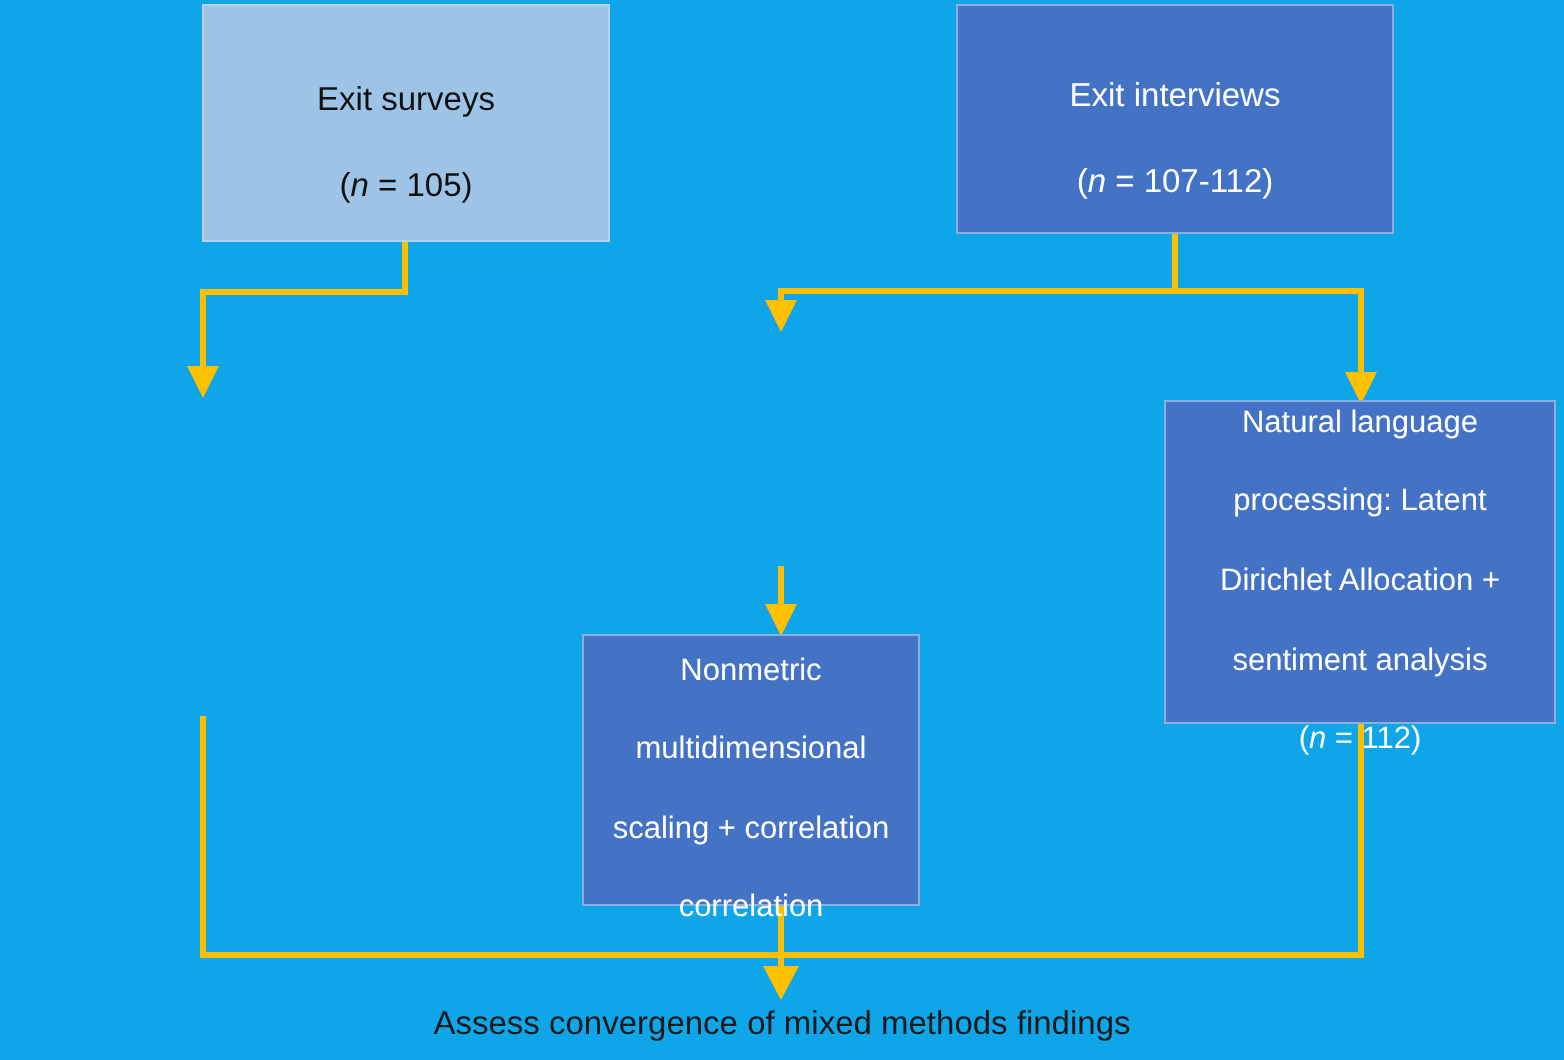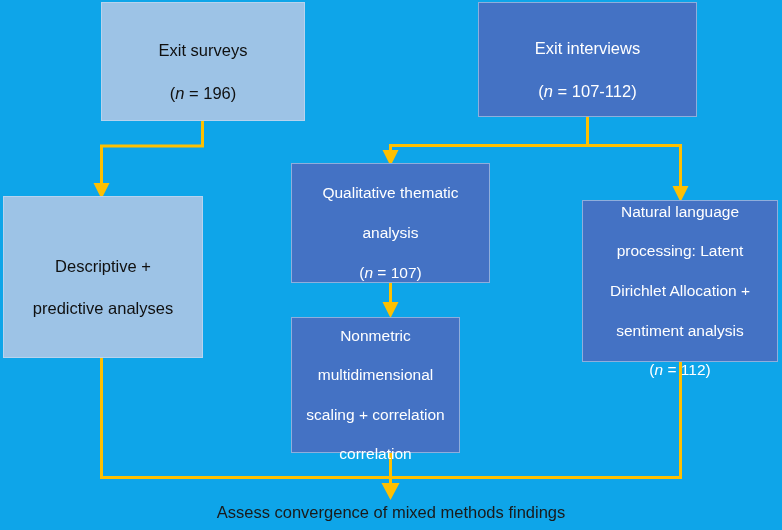--- a/index.html
+++ b/index.html
@@ -99,45 +99,32 @@
 
     <path class="conn-line" d="M 680.5,362 L 680.5,477.5 L 390.5,477.5"></path>
 
     <path class="conn-line" d="M 390.5,453 L 390.5,487"></path>
     <polygon class="conn-head" points="390.5,500 381.5,483 399.5,483"></polygon>
   </svg>
 
   <div class="node node-light fs-16" style="left:101px; top:2px; width:204px; height:119px;">
     <span class="node-text">
       <span>Exit surveys</span><br>
-      <span><span>(</span><i>n</i><span> = 196)</span></span>
+      <span><span>(</span><i>n</i><span> = 105)</span></span>
     </span>
   </div>
 
   <div class="node node-dark fs-16" style="left:478px; top:2px; width:219px; height:115px;">
     <span class="node-text">
       <span>Exit interviews</span><br>
       <span><span>(</span><i>n</i><span> = 107-112)</span></span>
     </span>
   </div>
 
-  <div class="node node-light fs-16" style="left:3px; top:196px; width:200px; height:162px;">
-    <span class="node-text">
-      <span>Descriptive +</span><br>
-      <span>predictive analyses</span>
-    </span>
-  </div>
 
-  <div class="node node-dark fs-15" style="left:291px; top:163px; width:199px; height:120px;">
-    <span class="node-text">
-      <span>Qualitative thematic</span><br>
-      <span>analysis</span><br>
-      <span><span>(</span><i>n</i><span> = 107)</span></span>
-    </span>
-  </div>
 
   <div class="node node-dark fs-15" style="left:582px; top:200px; width:196px; height:162px;">
     <span class="node-text">
       <span>Natural language</span><br>
       <span>processing: Latent</span><br>
       <span>Dirichlet Allocation +</span><br>
       <span>sentiment analysis</span><br>
       <span><span>(</span><i>n</i><span> = 112)</span></span>
     </span>
   </div>

